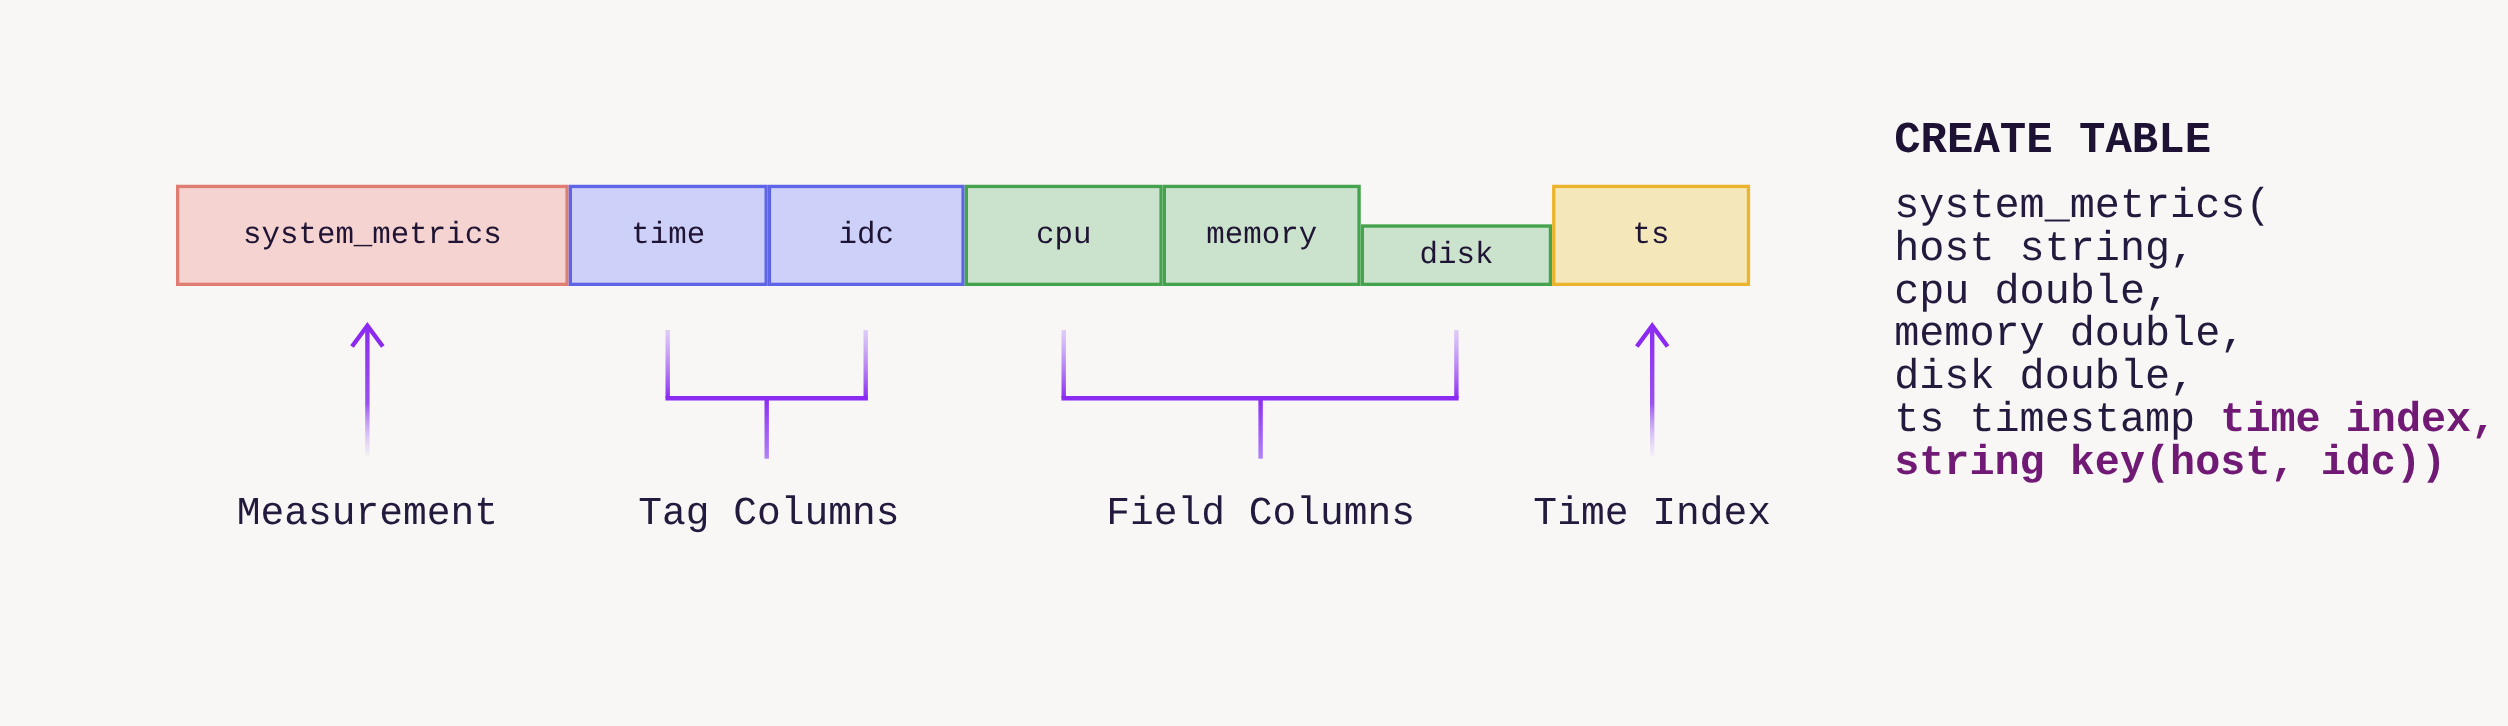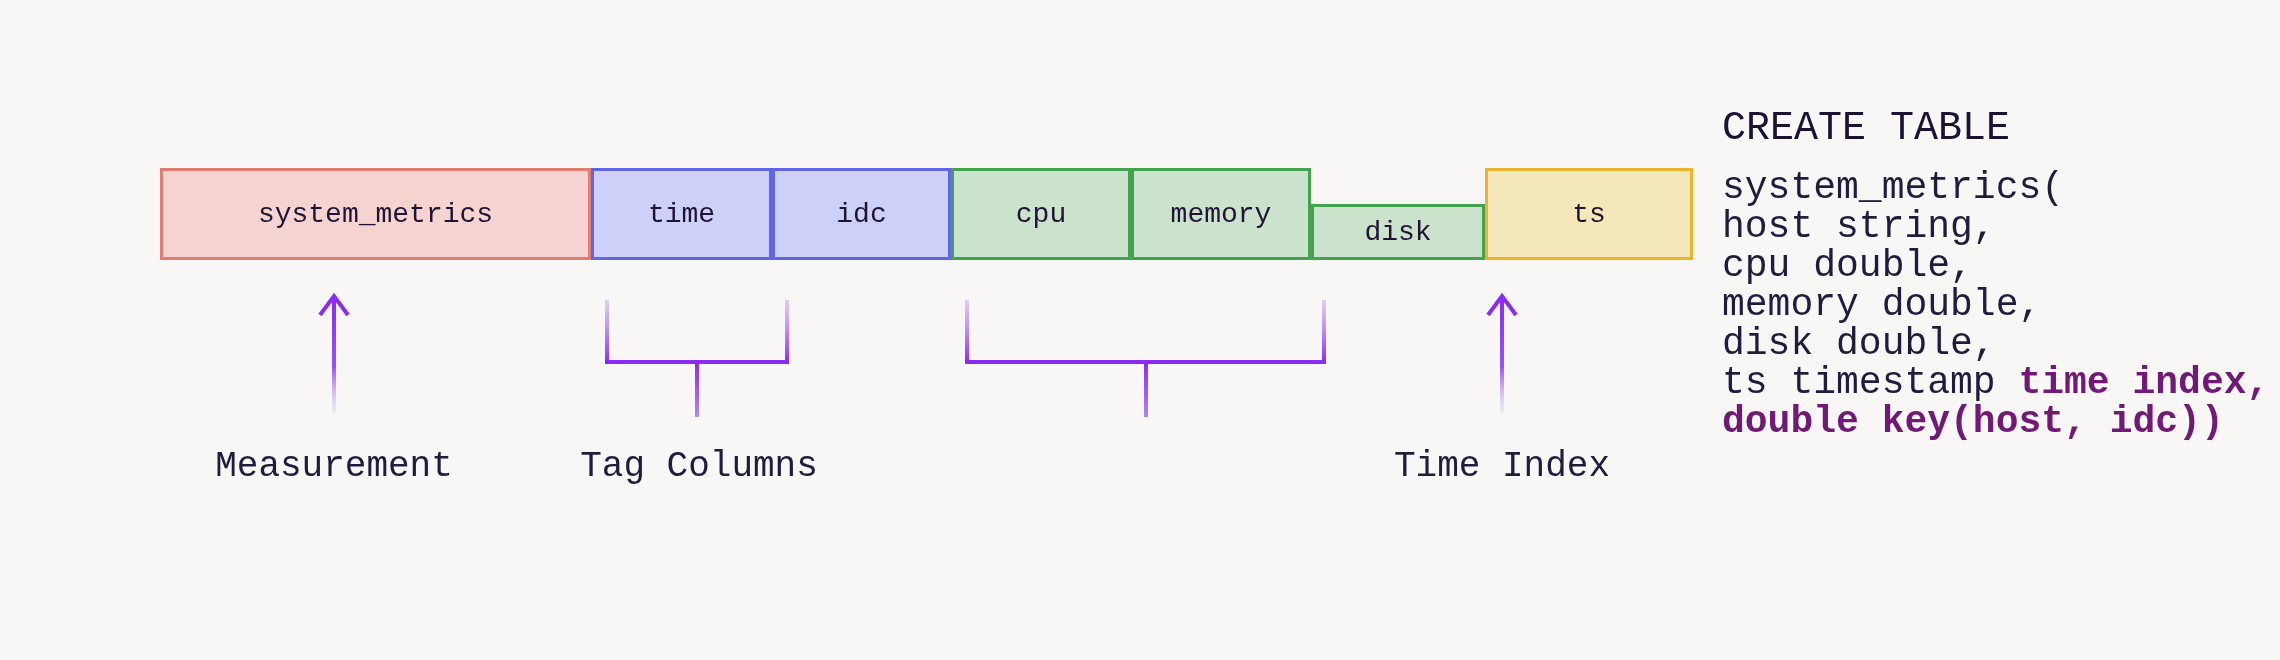--- a/index.html
+++ b/index.html
@@ -16,47 +16,47 @@
     position:absolute;left:160px;top:168px;
     display:flex;align-items:stretch;height:92px;
   }
   .cell{
     box-sizing:border-box;
     border:3px solid #999;
     display:flex;align-items:center;justify-content:center;
     font-size:28px;color:#1f1433;
     white-space:nowrap;
   }
-  .w-measurement{width:431px;}
+  .w-measurement{width:357px;}
   .w-host{width:181px;}
   .w-idc{width:179px;}
   .w-cpu{width:180px;}
   .w-memory{width:180px;}
   .w-disk{width:174px;margin-top:36px;}
-  .w-ts{width:208px;}
+  .w-ts{width:180px;}
 
   
   svg.connectors{position:absolute;left:0;top:0;pointer-events:none;}
 
   
   .anno{
     position:absolute;top:446px;
     transform:translateX(-50%);
     font-size:36px;color:#241a3d;
     white-space:nowrap;
   }
   .anno-measurement{left:334px;}
   .anno-tag{left:699px;}
   .anno-field{left:1146px;}
   .anno-time{left:1502px;}
 
   
   .sql{position:absolute;left:1722px;top:106px;color:#241a3d;}
   .sql-title{
-    font-size:40px;font-weight:normal;line-height:46px;
+    font-size:40px;font-weight:bold;line-height:46px;
     color:#1d1233;white-space:nowrap;
   }
   .sql-code{margin-top:16px;font-size:38px;line-height:39px;}
   .sql-line{white-space:pre;}
   .sql-line .b{font-weight:bold;color:#701a75;}
 </style>
 </head>
 <body style="background: rgb(248, 247, 246); color: rgb(36, 26, 61);">
 
 <div id="canvas">
@@ -108,28 +108,29 @@
     </g>
 
     <g>
       <polyline points="1488,315 1502,296 1516,315" fill="none" stroke="#8b2bf2" stroke-width="4"></polyline>
       <line x1="1502" y1="298" x2="1502" y2="414" stroke="url(#gradArrow)" stroke-width="4"></line>
     </g>
   </svg>
 
   <div class="anno anno-measurement">Measurement</div>
   <div class="anno anno-tag">Tag Columns</div>
+  <div class="anno anno-field">Field Columns</div>
   <div class="anno anno-time">Time Index</div>
 
   <div class="sql">
     <div class="sql-title">CREATE TABLE</div>
     <div class="sql-code">
       <div class="sql-line"><span>system_metrics(</span><span class="b"></span></div>
       <div class="sql-line"><span>host string,</span><span class="b"></span></div>
       <div class="sql-line"><span>cpu double,</span><span class="b"></span></div>
       <div class="sql-line"><span>memory double,</span><span class="b"></span></div>
       <div class="sql-line"><span>disk double,</span><span class="b"></span></div>
       <div class="sql-line"><span>ts timestamp </span><span class="b">time index,</span></div>
-      <div class="sql-line"><span></span><span class="b">double key(host, idc))</span></div>
+      <div class="sql-line"><span></span><span class="b">string key(host, idc))</span></div>
     </div>
   </div>
 
 </div>
 
 </body></html>

